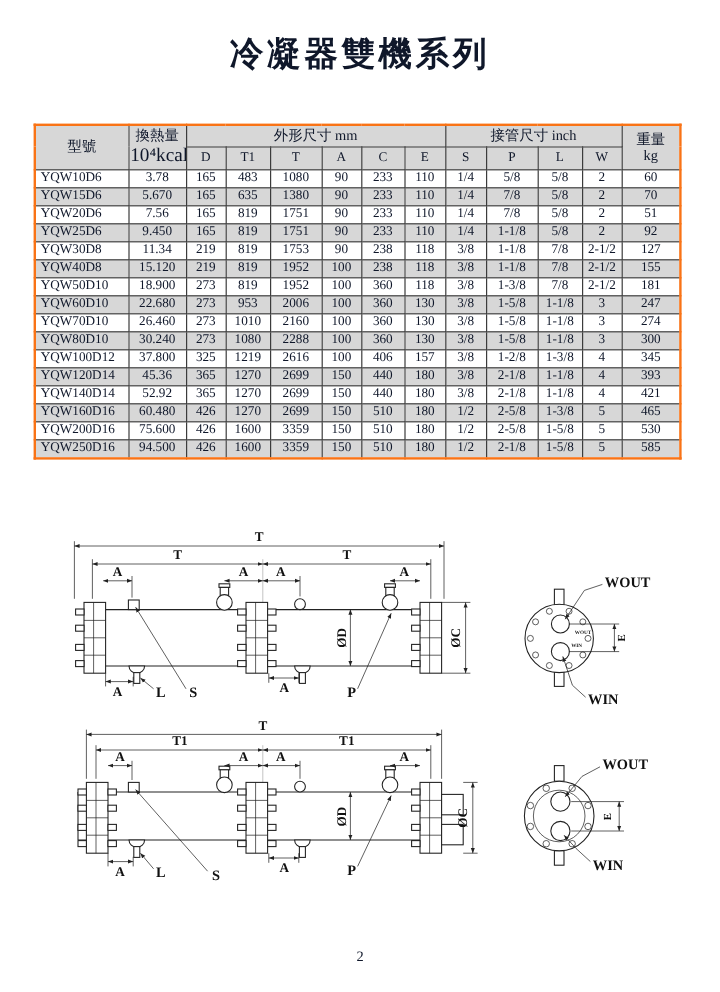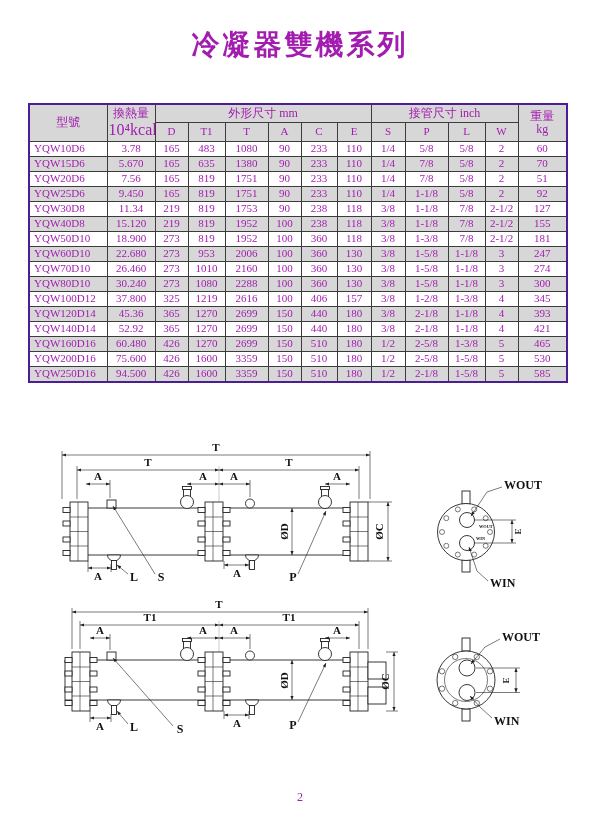--- a/index.html
+++ b/index.html
@@ -1,23 +1,23 @@
 <!DOCTYPE html>
 <html><head>
 <meta charset="utf-8">
 <style>
   html,body{margin:0;padding:0;background:#e8e8e8;}
   .page{position:relative;width:600px;height:827px;background:#ffffff;overflow:hidden;
-        font-family:"Liberation Serif","DejaVu Serif",serif;color:#a21caf;margin:0 auto;}
+        font-family:"Liberation Serif","DejaVu Serif",serif;color:#0f172a;margin:0 auto;}
   .title1{position:absolute;top:26px;left:0;width:100%;text-align:center;
           font-size:28px;font-weight:bold;letter-spacing:3px;}
   .title2{position:absolute;top:62px;left:0;width:100%;text-align:center;
           font-size:25px;font-weight:bold;letter-spacing:1px;}
   table.spec{position:absolute;left:28px;top:103px;width:538px;border-collapse:collapse;
-             table-layout:fixed;font-size:11px;border:2px solid #4c1d95;}
+             table-layout:fixed;font-size:11px;border:2px solid #f97316;}
   table.spec th,table.spec td{border:1px solid #3c3c3c;text-align:center;padding:0 1px;
              height:14px;line-height:1.1;white-space:nowrap;overflow:hidden;font-weight:normal;}
   table.spec thead th{background:#d7d7d7;font-size:12px;}
   table.spec thead .sub th{font-size:11px;height:18px;}
   table.spec thead .grp{height:18px;}
   .two-line span{display:block;}
   .small-hdr{font-size:16px;}
   tbody tr:nth-child(even){background:#d7d7d7;}
   tbody td:first-child{text-align:left;padding-left:4px;font-family:Liberation Serif, serif;}
   .drawings{position:absolute;left:0;top:435px;}

